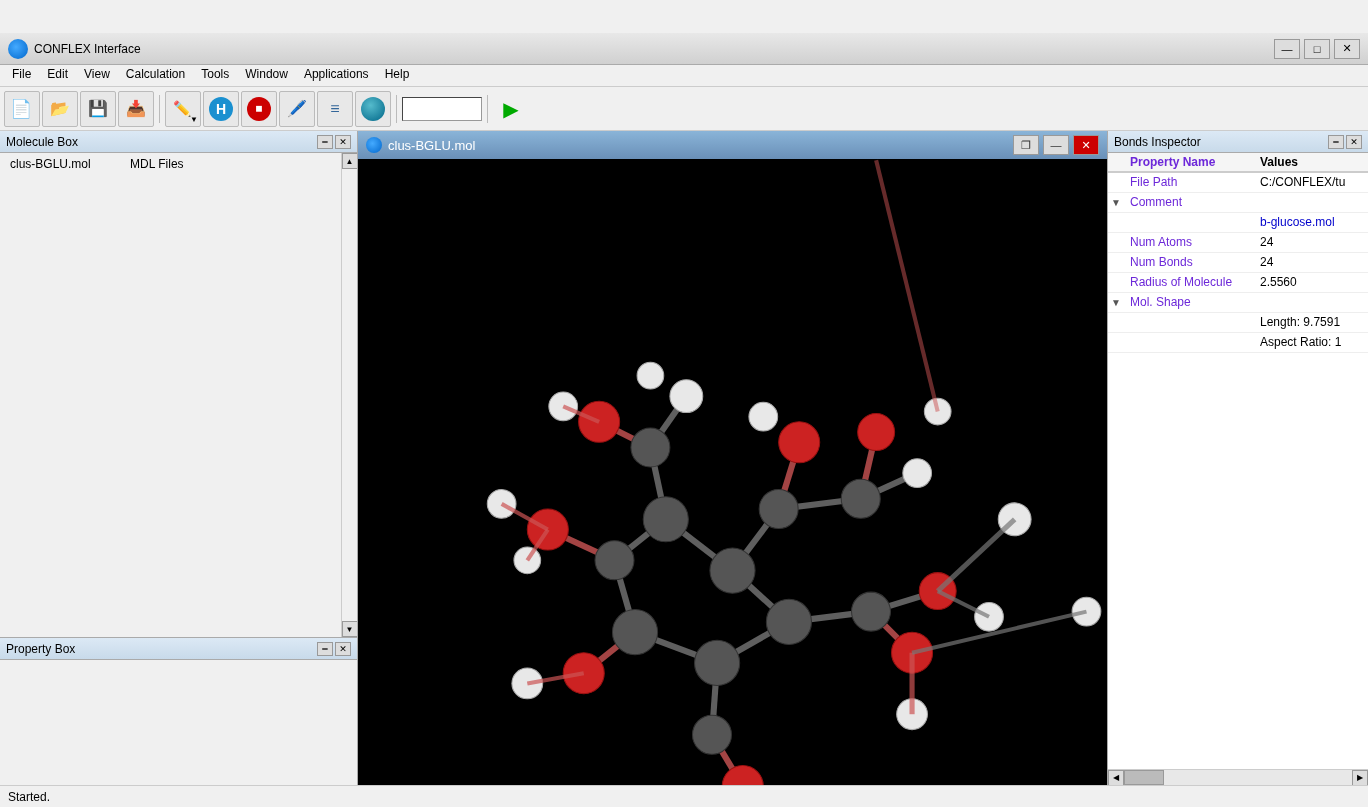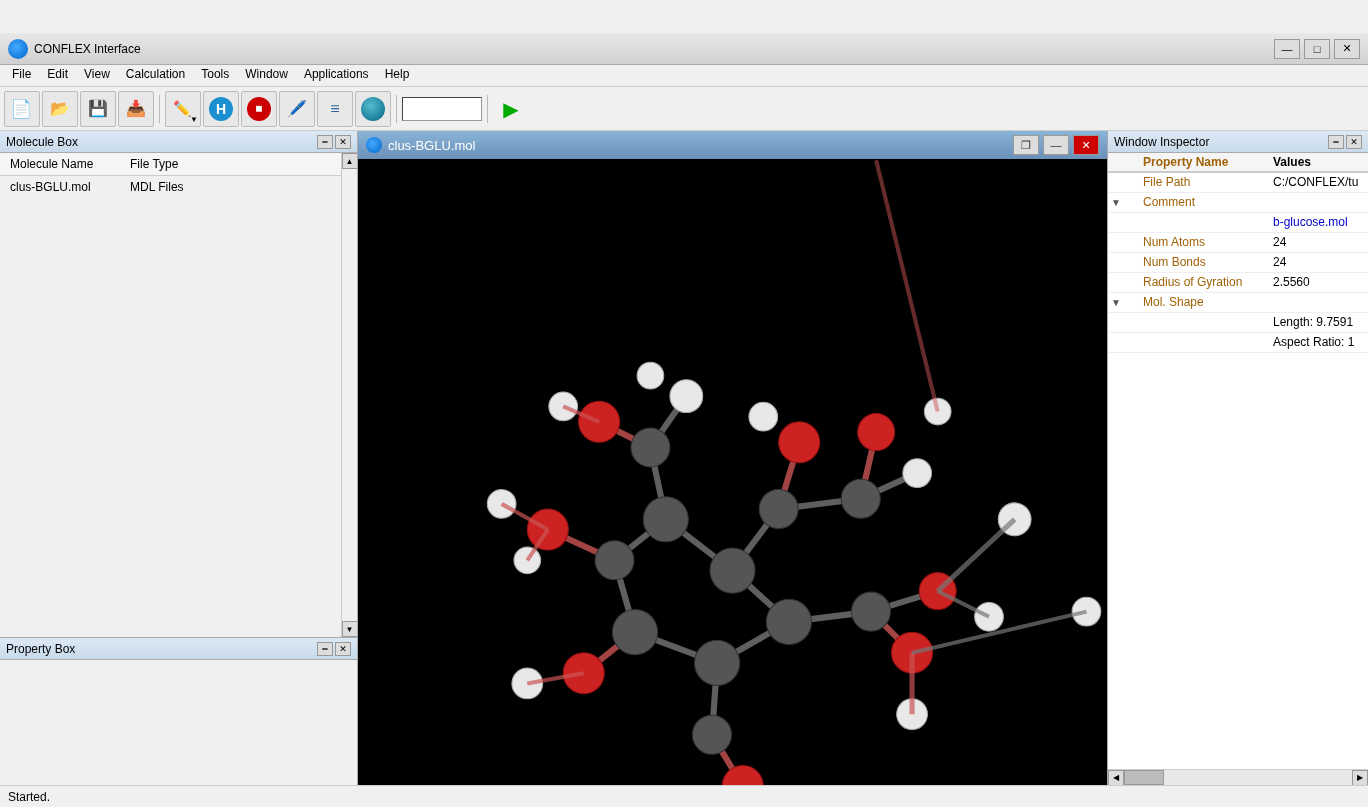--- a/index.html
+++ b/index.html
@@ -169,21 +169,21 @@
     .obj-section-label {
       background: #e8e8e8;
       padding: 2px 8px;
       font-size: 12px;
       border-bottom: 1px solid #ccc;
       color: #333;
     }
     .obj-table { width: 100%; }
     .obj-row { display: flex; border-bottom: 1px solid #eee; min-height: 20px; }
     .obj-cell { padding: 2px 6px; font-size: 12px; }
-    .obj-cell.prop { width: 130px; color: #a16207; flex-shrink: 0; margin-left: 13px; }
+    .obj-cell.prop { width: 130px; color: #6d28d9; flex-shrink: 0; }
     .obj-cell.val { flex: 1; color: #000; overflow: hidden; text-overflow: ellipsis; white-space: nowrap; }
     .obj-row.header-row { background: #f5f5f5; font-weight: bold; border-bottom: 2px solid #ccc; }
     .obj-expand { width: 16px; display: flex; align-items: center; justify-content: center; cursor: pointer; color: #555; font-size: 10px; flex-shrink: 0; }
     .obj-indent { padding-left: 20px; }
 
     
     #inspector-hscroll {
       height: 16px;
       background: #f0f0f0;
       border-top: 1px solid #ccc;
@@ -286,24 +286,20 @@
     <div id="molecule-box">
       <div class="panel-header">
         <span>Molecule Box</span>
         <div class="panel-header-controls">
           <div class="panel-ctrl-btn">🗕</div>
           <div class="panel-ctrl-btn">✕</div>
         </div>
       </div>
       <div class="mol-box-content">
         <div class="mol-table">
-          <div class="mol-table-header">
-            <span class="mol-col name">Molecule Name</span>
-            <span class="mol-col type">File Type</span>
-          </div>
           <div class="mol-table-row">
             <span class="mol-col name">clus-BGLU.mol</span>
             <span class="mol-col type">MDL Files</span>
           </div>
         </div>
         <div class="mol-box-scrollbar">
           <div class="mol-scroll-btn">▲</div>
           <div class="mol-scroll-track"></div>
           <div class="mol-scroll-btn">▼</div>
         </div>
@@ -414,21 +410,21 @@
         <line x1="235" y1="255" x2="200" y2="240" stroke="#c55" stroke-width="4" opacity="0.7"></line>
         <line x1="185" y1="360" x2="140" y2="335" stroke="#c55" stroke-width="4" opacity="0.7"></line>
         <line x1="185" y1="360" x2="165" y2="390" stroke="#c55" stroke-width="4" opacity="0.7"></line>
         <line x1="220" y1="500" x2="165" y2="510" stroke="#c55" stroke-width="4" opacity="0.7"></line>
       </svg>
     </div>
   </div>
 
   <div id="right-panel">
     <div id="obj-inspector-header">
-      <span>Window Inspector</span>
+      <span>Bonds Inspector</span>
       <div style="margin-left:auto; display:flex; gap:2px;">
         <div class="panel-ctrl-btn">🗕</div>
         <div class="panel-ctrl-btn">✕</div>
       </div>
     </div>
 
     <div class="obj-table">
 
       <div class="obj-row header-row">
         <div class="obj-expand"></div>
@@ -461,21 +457,21 @@
       </div>
 
       <div class="obj-row">
         <div class="obj-expand"></div>
         <div class="obj-cell prop">Num Bonds</div>
         <div class="obj-cell val">24</div>
       </div>
 
       <div class="obj-row">
         <div class="obj-expand"></div>
-        <div class="obj-cell prop">Radius of Gyration</div>
+        <div class="obj-cell prop">Radius of Molecule</div>
         <div class="obj-cell val">2.5560</div>
       </div>
 
       <div class="obj-row">
         <div class="obj-expand">▼</div>
         <div class="obj-cell prop">Mol. Shape</div>
         <div class="obj-cell val"></div>
       </div>
 
       <div class="obj-row">

